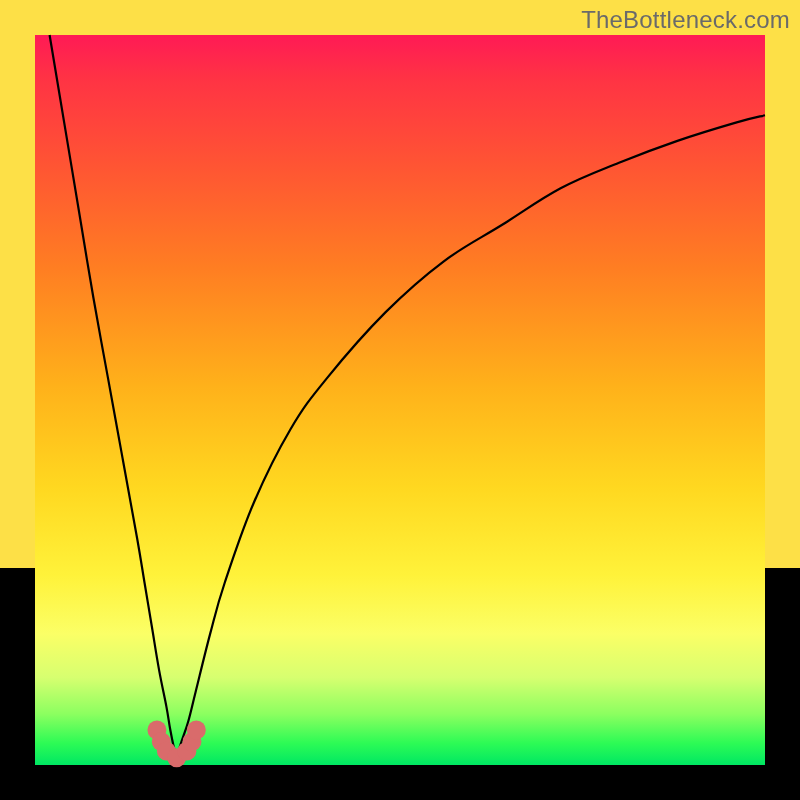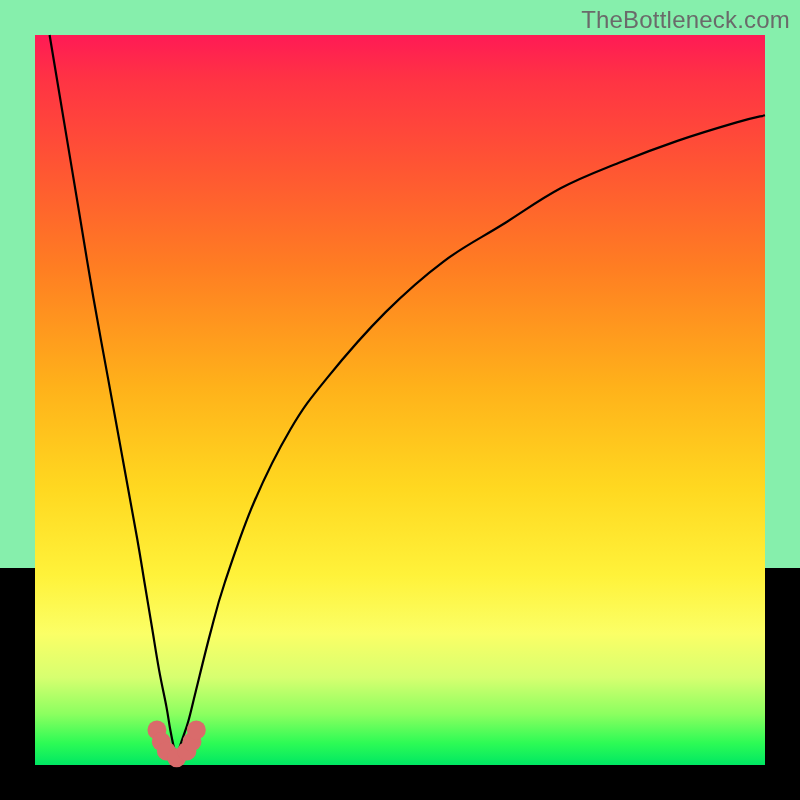--- a/index.html
+++ b/index.html
@@ -10,21 +10,21 @@
     overflow: hidden;
     background: #000;
     font-family: Arial, Helvetica, sans-serif;
   }
   .frame {
     position: absolute;
     left: 0;
     top: 0;
     width: 800px;
     height: 568px;
-    background: #86efac;
+    background: #fde047;
   }
   .plot {
     position: absolute;
     left: 35px;
     top: 35px;
     width: 730px;
     height: 730px;
     
     background: linear-gradient(to bottom,
       #ff1a55 0%,

